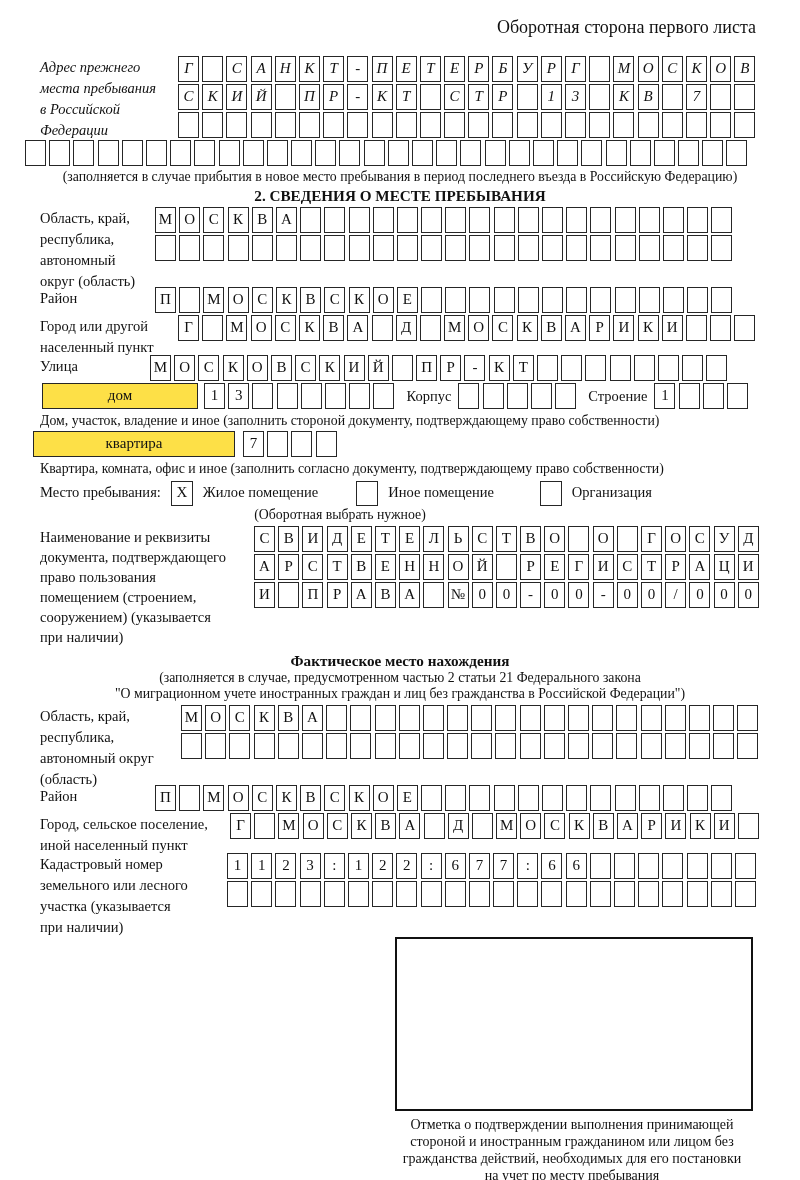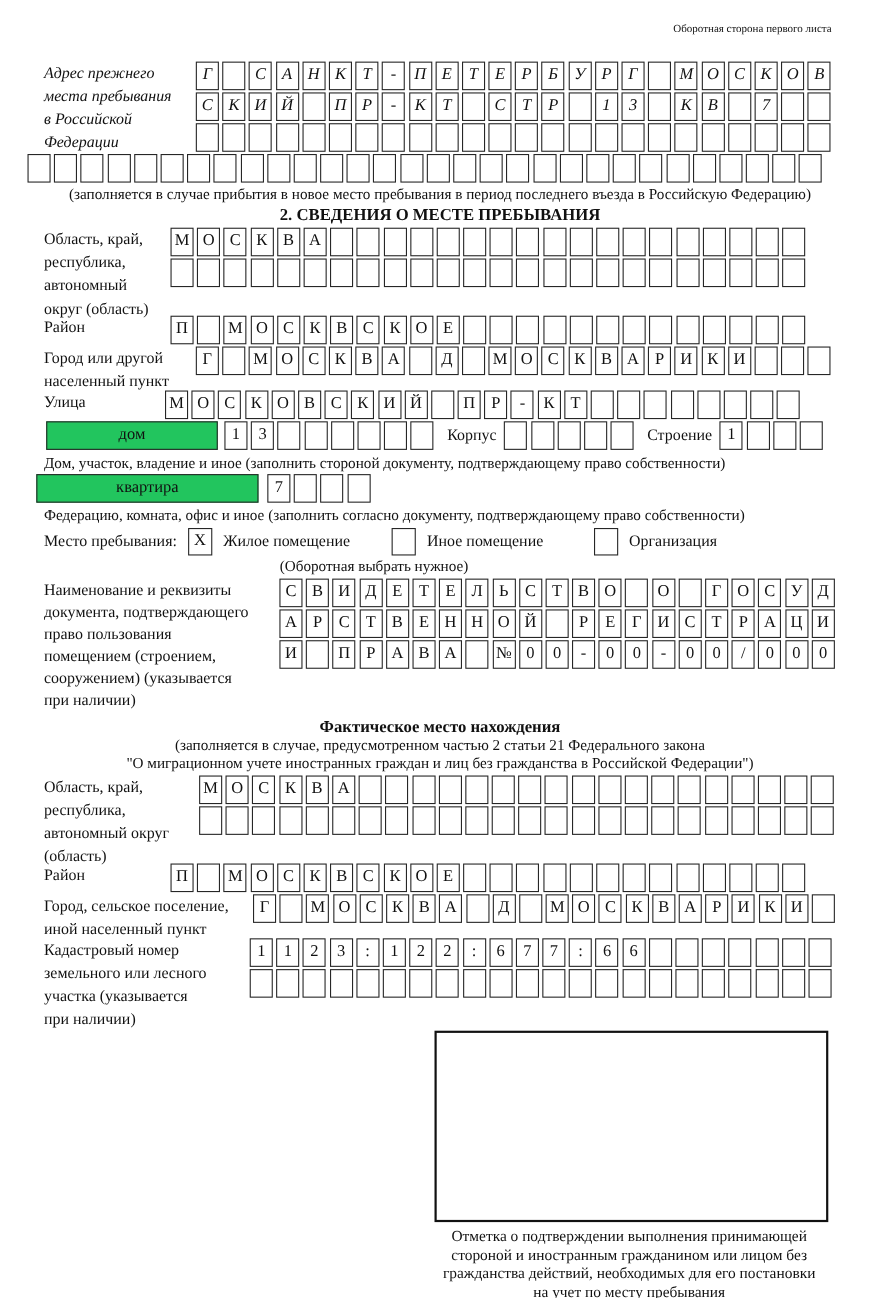--- a/index.html
+++ b/index.html
@@ -1,33 +1,33 @@
 <!DOCTYPE html>
 <html><head>
 <meta charset="utf-8">
 <style>
   html,body{margin:0;padding:0;background:#fff;}
   .page{
     width:800px;height:1180px;background:#ffffff;position:relative;
     font-family:"Liberation Serif","DejaVu Serif",serif;color:#111;
     overflow:hidden;
   }
-  .top-header{margin:18px 44px 0 0;text-align:right;font-size:10px;line-height:18px;}
+  .top-header{margin:18px 44px 0 0;text-align:right;font-size:18px;line-height:18px;}
 
   
   .boxrow{white-space:nowrap;font-size:0;height:26px;margin-bottom:2px;}
   .boxrow.inline{display:inline-block;vertical-align:top;}
   .cell{
     display:inline-block;box-sizing:border-box;width:21px;height:26px;
     border:1.7px solid #262626;margin-right:3.2px;text-align:center;
     font-size:15px;line-height:22px;vertical-align:top;background:#fff;
   }
   .widebox{
     display:inline-block;box-sizing:border-box;height:26px;border:1.7px solid #262626;
-    text-align:center;font-size:15px;line-height:22px;vertical-align:top;background:#22c55e;
+    text-align:center;font-size:15px;line-height:22px;vertical-align:top;background:#fde047;
   }
   .checkbox{
     display:inline-block;box-sizing:border-box;width:22px;height:25px;
     border:1.7px solid #262626;text-align:center;font-size:15px;line-height:21px;
     vertical-align:middle;background:#fff;
   }
 
   .field{position:relative;}
   .flabel{
     position:absolute;left:40px;top:1px;font-size:14.5px;line-height:21px;
@@ -151,21 +151,21 @@
   </div>
 
   <div class="domrow">
     <span class="widebox">дом</span><span class="boxrow inline"><span class="cell">1</span><span class="cell">3</span><span class="cell"></span><span class="cell"></span><span class="cell"></span><span class="cell"></span><span class="cell"></span><span class="cell"></span></span><span class="inline-label">Корпус</span><span class="boxrow inline"><span class="cell"></span><span class="cell"></span><span class="cell"></span><span class="cell"></span><span class="cell"></span></span><span class="inline-label">Строение</span><span class="boxrow inline"><span class="cell">1</span><span class="cell"></span><span class="cell"></span><span class="cell"></span></span>
   </div>
   <div class="caption left">Дом, участок, владение и иное (заполнить стороной документу, подтверждающему право собственности)</div>
 
   <div class="kvrow">
     <span class="widebox">квартира</span><span class="boxrow inline"><span class="cell">7</span><span class="cell"></span><span class="cell"></span><span class="cell"></span></span>
   </div>
-  <div class="caption left">Федерацию, комната, офис и иное (заполнить согласно документу, подтверждающему право собственности)</div>
+  <div class="caption left">Квартира, комната, офис и иное (заполнить согласно документу, подтверждающему право собственности)</div>
 
   <div class="mesto-line">
     <span class="mesto-label">Место пребывания:</span><span class="checkbox">X</span><span class="opt1">Жилое помещение</span><span class="checkbox"></span><span class="opt2">Иное помещение</span><span class="checkbox"></span><span>Организация</span>
   </div>
   <div class="caption mesto-note">(Оборотная выбрать нужное)</div>
 
   <div class="field f-doc">
     <div class="flabel">Наименование и реквизиты
 документа, подтверждающего
 право пользования

